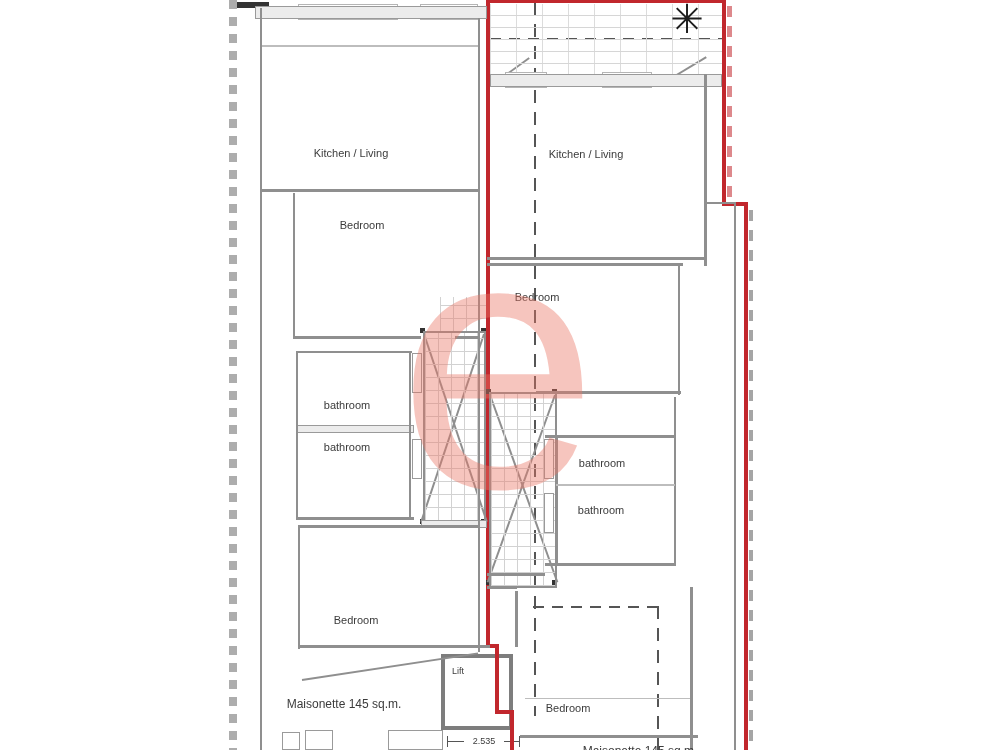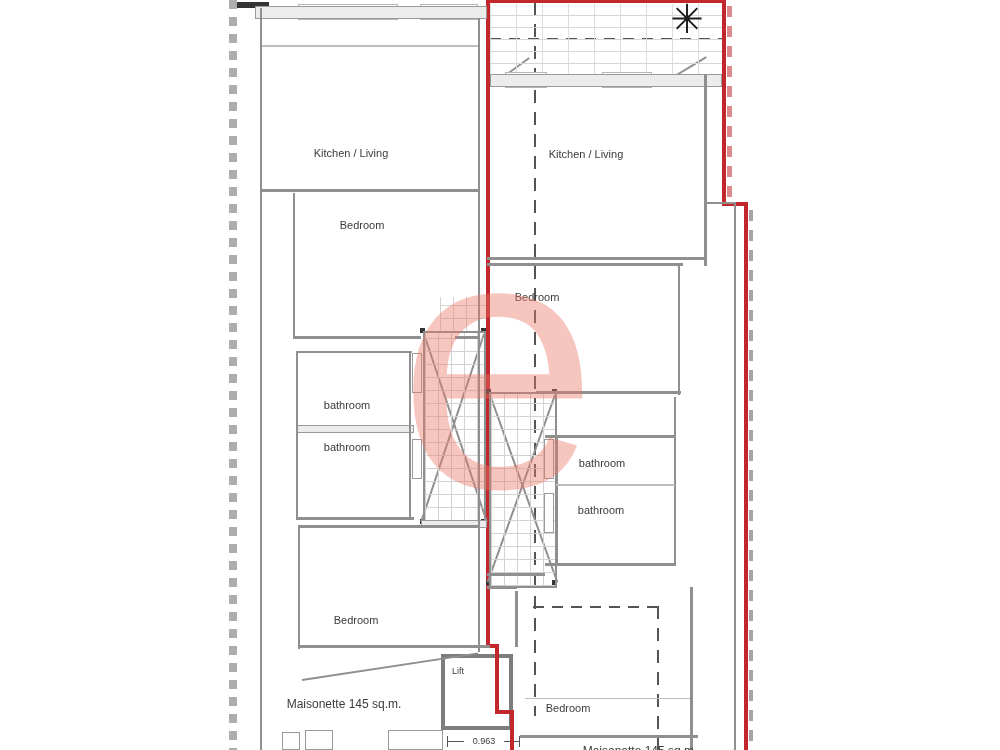--- a/index.html
+++ b/index.html
@@ -132,21 +132,21 @@
 
   <div class="plant" style="left:687px;top:19px">✳</div>
 
   <div class="lbl" style="left:351px;top:153px">Kitchen / Living</div>
   <div class="lbl" style="left:362px;top:225px">Bedroom</div>
   <div class="lbl" style="left:347px;top:405px">bathroom</div>
   <div class="lbl" style="left:347px;top:447px">bathroom</div>
   <div class="lbl" style="left:356px;top:620px">Bedroom</div>
   <div class="lbl big" style="left:344px;top:704px">Maisonette 145 sq.m.</div>
   <div class="lbl small" style="left:458px;top:671px">Lift</div>
-  <div class="lbl small" style="left:484px;top:741px">0.963</div>
+  <div class="lbl small" style="left:484px;top:741px">2.535</div>
 
   <div class="lbl" style="left:586px;top:154px">Kitchen / Living</div>
   <div class="lbl" style="left:537px;top:297px">Bedroom</div>
   <div class="lbl" style="left:602px;top:463px">bathroom</div>
   <div class="lbl" style="left:601px;top:510px">bathroom</div>
   <div class="lbl" style="left:568px;top:708px">Bedroom</div>
   <div class="lbl big clip" style="left:640px;top:744px">Maisonette 145 sq.m.</div>
 
 </div>
 

